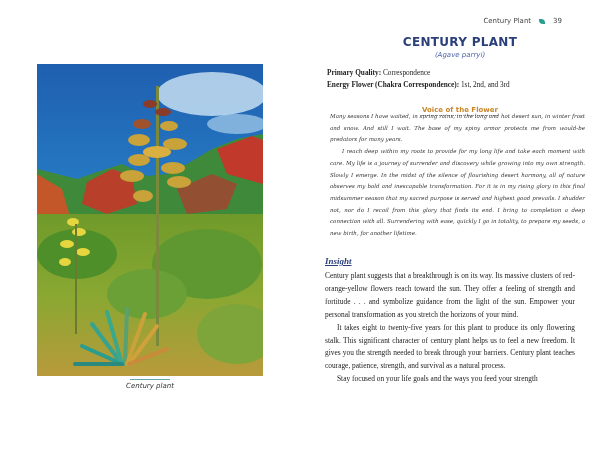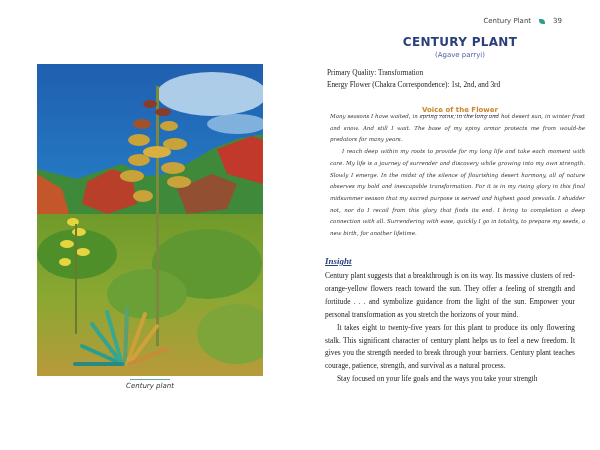--- a/index.html
+++ b/index.html
@@ -8,24 +8,24 @@
   .left-page { position: absolute; left: 0; top: 0; width: 300px; height: 450px; }
   .photo { position: absolute; left: 37px; top: 64px; width: 226px; height: 312px; overflow: hidden; }
   .photo svg { display: block; width: 100%; height: 100%; }
   .caption-rule { position: absolute; left: 130px; top: 379px; width: 40px; height: 1px; background: #5fa8b0; }
   .caption { position: absolute; left: 0; width: 300px; top: 382px; text-align: center; font-family: "DejaVu Sans", sans-serif; font-style: italic; font-size: 7px; color: #333; }
 
   .right-page { position: absolute; left: 300px; top: 0; width: 300px; height: 450px; }
   .running-head { position: absolute; right: 38px; top: 17px; font-family: "DejaVu Sans", sans-serif; font-size: 7px; color: #444; display: flex; align-items: center; gap: 8px; }
   .leaf-icon { width: 6px; height: 5px; background: #2a9d8f; border-radius: 0 4px 0 4px; display: inline-block; }
   .title { position: absolute; left: 25px; width: 270px; top: 35px; text-align: center; font-family: "DejaVu Sans", sans-serif; font-weight: bold; font-size: 12px; color: #2b3f7a; letter-spacing: 0.3px; }
-  .latin { position: absolute; left: 25px; width: 270px; top: 51px; text-align: center; font-family: "DejaVu Sans", sans-serif; font-size: 7px; color: #4a64a8; }
+  .latin { position: absolute; left: 25px; width: 270px; top: 51px; text-align: center; font-family: "DejaVu Sans", sans-serif; font-style: italic; font-size: 7px; color: #4a64a8; }
 
   .meta { position: absolute; left: 27px; top: 67px; font-size: 7.3px; line-height: 12px; color: #222; }
-  .meta b { font-weight: normal; margin-top: 13px; }
+  .meta b { font-weight: bold; margin-top: 13px; }
 
   .voice-heading { position: absolute; left: 25px; width: 270px; top: 98px; text-align: center; }
   .voice-heading span { font-family: "DejaVu Sans", sans-serif; font-weight: bold; font-size: 7px; color: #c9862a; border-bottom: 1px dotted #8a8fc0; padding-bottom: 1px; }
 
   .voice { position: absolute; left: 30px; width: 255px; top: 111px; font-family: "DejaVu Serif", serif; font-style: italic; font-size: 5.5px; line-height: 11.7px; color: #333; text-align: justify; }
   .voice p { margin: 0; }
   .voice p.indent { text-indent: 12px; }
 
   .insight-heading { position: absolute; left: 25px; top: 256px; font-style: italic; font-weight: bold; font-size: 9px; color: #2b3f7a; text-decoration: underline; }
   .body-text { position: absolute; left: 25px; width: 250px; top: 270px; font-size: 7.4px; line-height: 12.9px; color: #222; text-align: justify; }
@@ -107,21 +107,21 @@
     <span class="leaf-icon"></span>
     <span>39</span>
   </div>
 
   <div class="title">CENTURY PLANT</div>
   <div class="latin">(Agave parryi)</div>
 
   <div class="meta">
     <div>
       <b>Primary Quality:</b>
-      <span>Transformation</span>
+      <span>Correspondence</span>
     </div>
     <div>
       <b>Energy Flower (Chakra Correspondence):</b>
       <span>1st, 2nd, and 3rd</span>
     </div>
   </div>
 
   <div class="voice-heading">
     <span>Voice of the Flower</span>
   </div>
@@ -129,15 +129,15 @@
   <div class="voice">
     <p>Many seasons I have waited, in spring rains, in the long and hot desert sun, in winter frost and snow. And still I wait. The base of my spiny armor protects me from would-be predators for many years.</p>
     <p class="indent">I reach deep within my roots to provide for my long life and take each moment with care. My life is a journey of surrender and discovery while growing into my own strength. Slowly I emerge. In the midst of the silence of flourishing desert harmony, all of nature observes my bold and inescapable transformation. For it is in my rising glory in this final midsummer season that my sacred purpose is served and highest good prevails. I shudder not, nor do I recoil from this glory that finds its end. I bring to completion a deep connection with all. Surrendering with ease, quickly I go in totality, to prepare my seeds, a new birth, for another lifetime.</p>
   </div>
 
   <div class="insight-heading">Insight</div>
 
   <div class="body-text">
     <p>Century plant suggests that a breakthrough is on its way. Its massive clusters of red-orange-yellow flowers reach toward the sun. They offer a feeling of strength and fortitude . . . and symbolize guidance from the light of the sun. Empower your personal transformation as you stretch the horizons of your mind.</p>
     <p class="indent">It takes eight to twenty-five years for this plant to produce its only flowering stalk. This significant character of century plant helps us to feel a new freedom. It gives you the strength needed to break through your barriers. Century plant teaches courage, patience, strength, and survival as a natural process.</p>
-    <p class="indent">Stay focused on your life goals and the ways you take your strength</p>
+    <p class="indent">Stay focused on your life goals and the ways you feed your strength</p>
   </div>
 </div>
 
 </body></html>

